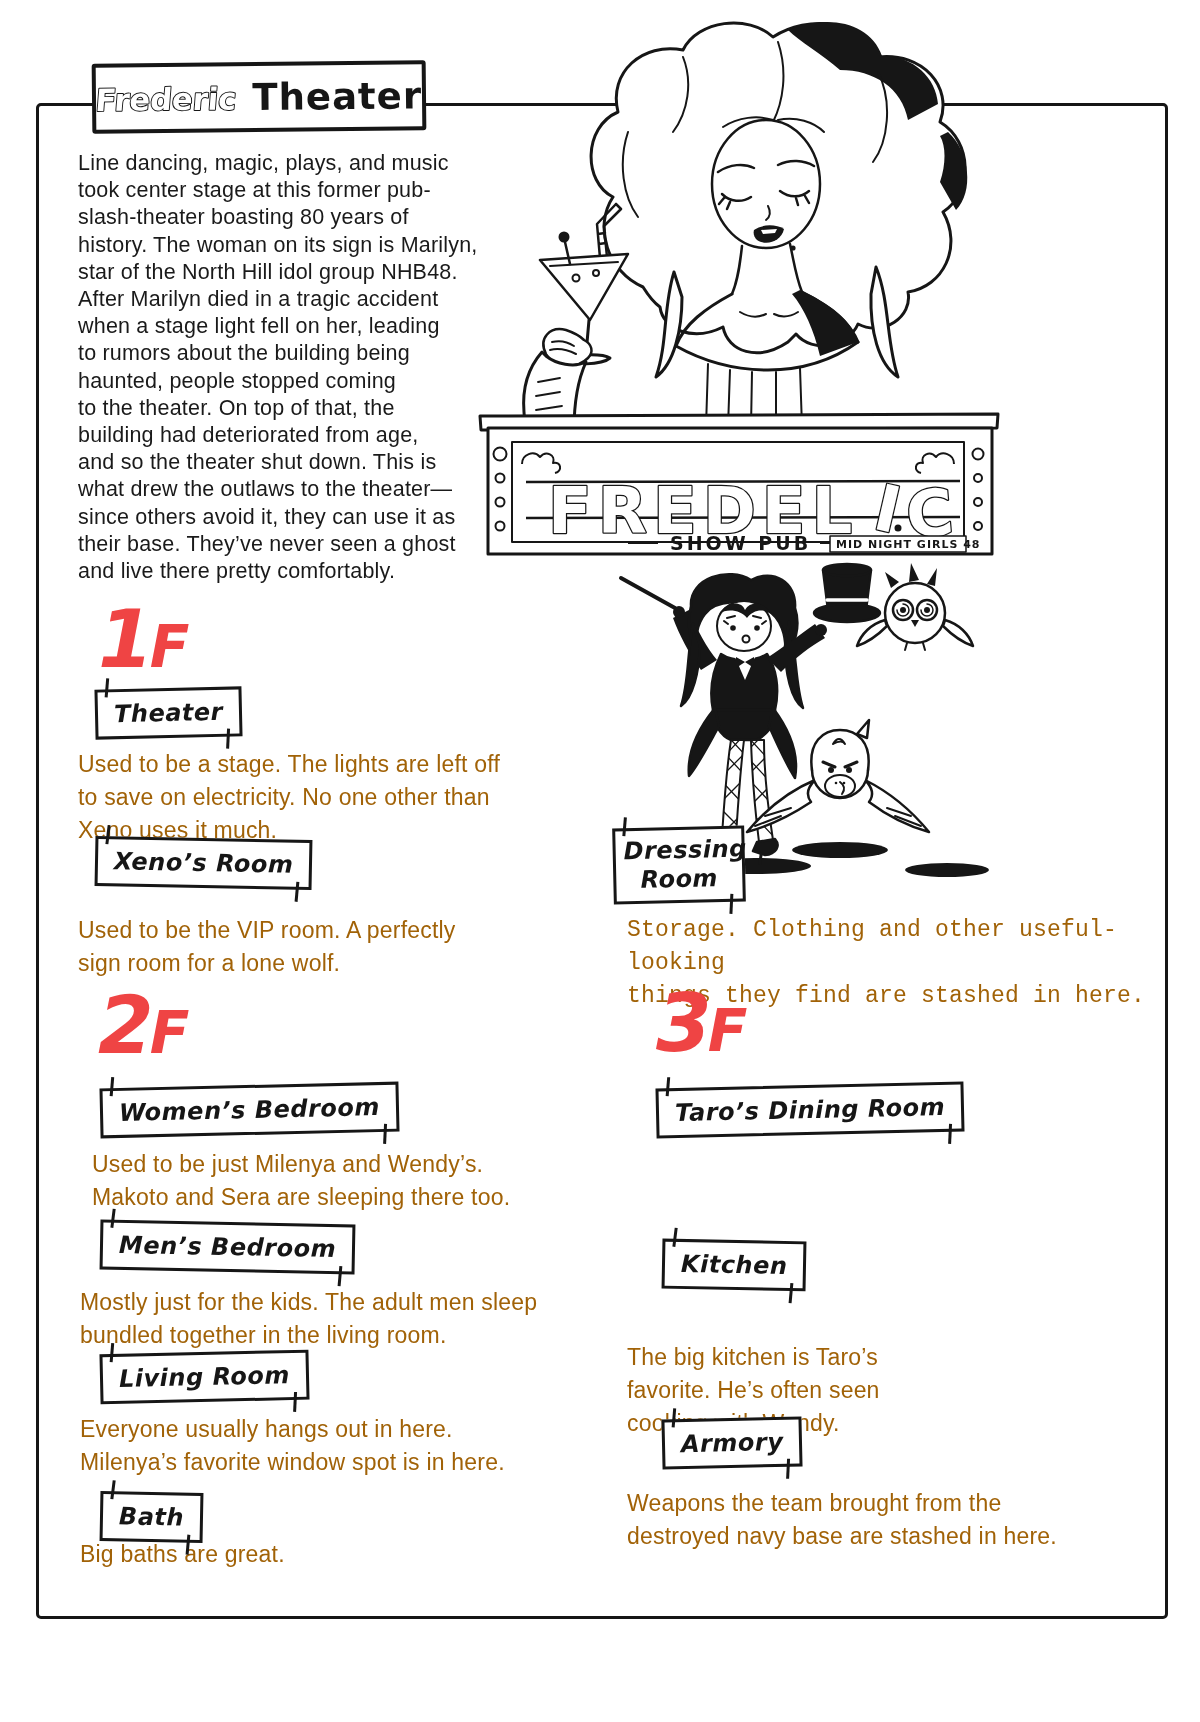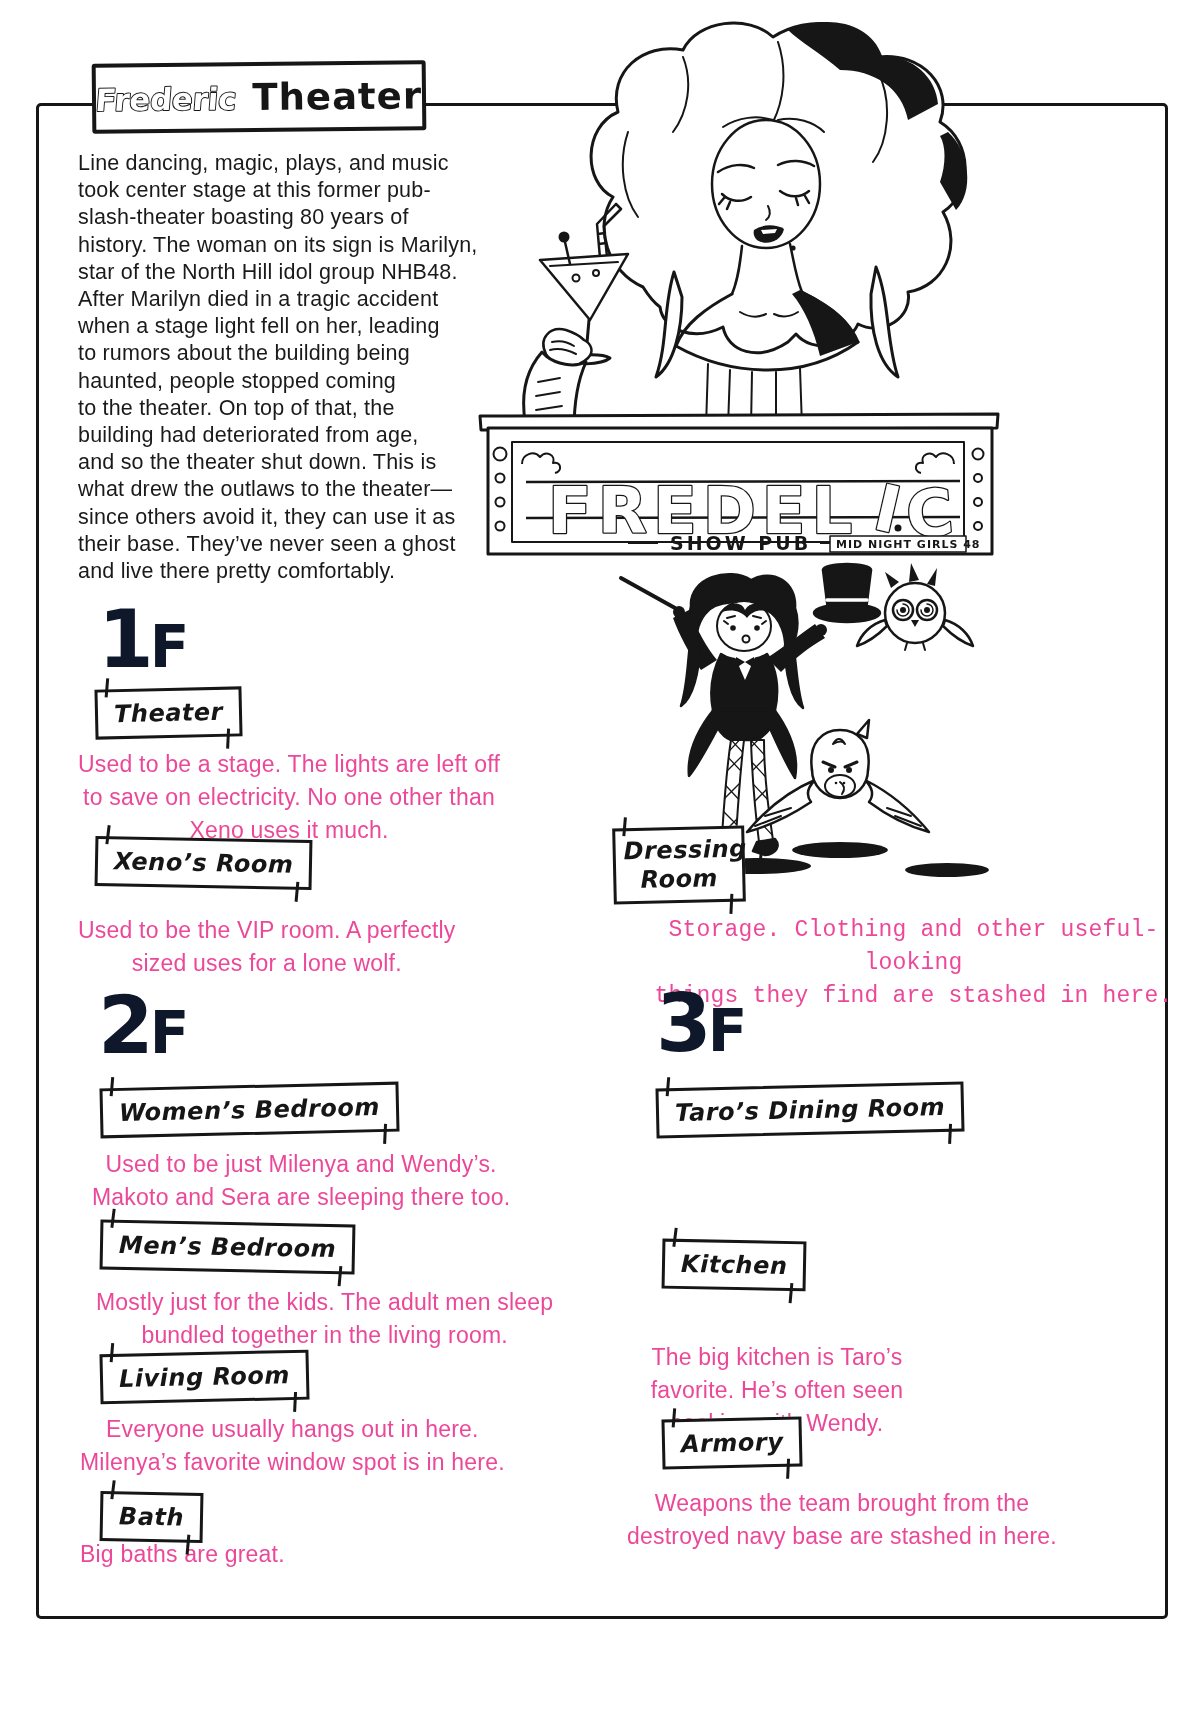--- a/index.html
+++ b/index.html
@@ -20,21 +20,21 @@
   .title-bold {
     font-family:"DejaVu Sans", sans-serif; font-weight:bold; font-size:37px;
     letter-spacing:1px; color:#161616;
   }
   .intro {
     position:absolute; left:78px; top:150px; width:440px; font-size:21.5px;
     line-height:27.2px; white-space:pre-line; letter-spacing:0.2px; z-index:2;
   }
   .floor-label {
     position:absolute; font-family:"DejaVu Sans", sans-serif; font-weight:900;
-    color:#0f172a; line-height:0.9; z-index:2;
+    color:#ef4444; line-height:0.9; z-index:2;font-style:italic;
   }
   .floor-label .num { font-size:80px; letter-spacing:-4px; }
   .floor-label .suffix { font-size:58px; }
   .room-box {
     position:absolute; border:3px solid #161616; background:#fff;
     padding:8px 16px; font-size:24px; font-style:italic; font-weight:bold;
     font-family:"DejaVu Sans", sans-serif; letter-spacing:0.5px; z-index:3;
     color:#161616;
   }
   .room-box::before {
@@ -42,38 +42,38 @@
     background:#161616; transform:rotate(6deg);
   }
   .room-box::after {
     content:""; position:absolute; right:10px; bottom:-15px; width:3px; height:20px;
     background:#161616; transform:rotate(4deg);
   }
   .tilt-l { transform:rotate(-1.3deg); }
   .tilt-r { transform:rotate(1.1deg); }
   .desc {
     position:absolute; font-size:23px; line-height:33px; white-space:pre-line;
-    color:#ec4899; letter-spacing:0.2px; z-index:2;text-align:center;
+    color:#a16207; letter-spacing:0.2px; z-index:2;
   }
   .illus { position:absolute; z-index:2; }
   .box-theater   { left:95px;  top:688px; }
   .box-xeno      { left:95px;  top:838px; }
   .box-dressing  { left:613px; top:827px; width:110px; text-align:center; padding:6px 8px; line-height:1.2; }
   .box-women     { left:100px; top:1085px; }
   .box-men       { left:100px; top:1222px; }
   .box-living    { left:100px; top:1352px; }
   .box-bath      { left:100px; top:1492px; }
   .box-taro      { left:656px; top:1085px; }
   .box-kitchen   { left:662px; top:1240px; }
   .box-armory    { left:662px; top:1418px; }
   .desc-theater  { left:78px;  top:748px; }
   .desc-xeno     { left:78px;  top:914px; }
   .desc-dressing { left:627px; top:914px;font-family:Liberation Mono, monospace; }
   .desc-women    { left:92px;  top:1148px; }
-  .desc-men      { left:96px;  top:1286px; }
+  .desc-men      { left:80px;  top:1286px; }
   .desc-living   { left:80px;  top:1413px; }
   .desc-bath     { left:80px;  top:1538px; }
   .desc-taro     { left:627px; top:1148px; }
   .desc-kitchen  { left:627px; top:1305px; width:300px;margin-top:36px; }
   .desc-armory   { left:627px; top:1487px; }
   .lbl-1f { left:98px;  top:604px; }
   .lbl-2f { left:98px;  top:990px; }
   .lbl-3f { left:656px; top:988px; }
 </style>
 </head>
@@ -262,21 +262,21 @@
     </g>
   </svg>
 
   <div class="floor-label lbl-1f"><span class="num">1</span><span class="suffix">F</span></div>
   <div class="room-box tilt-l box-theater"><span>Theater</span></div>
   <div class="desc desc-theater">Used to be a stage. The lights are left off
 to save on electricity. No one other than
 Xeno uses it much.</div>
   <div class="room-box tilt-r box-xeno"><span>Xeno’s Room</span></div>
   <div class="desc desc-xeno">Used to be the VIP room. A perfectly
-sized uses for a lone wolf.</div>
+sign room for a lone wolf.</div>
   <div class="room-box tilt-l box-dressing"><span>Dressing Room</span></div>
   <div class="desc desc-dressing">Storage. Clothing and other useful-looking
 things they find are stashed in here.</div>
 
   <div class="floor-label lbl-2f"><span class="num">2</span><span class="suffix">F</span></div>
   <div class="room-box tilt-l box-women"><span>Women’s Bedroom</span></div>
   <div class="desc desc-women">Used to be just Milenya and Wendy’s.
 Makoto and Sera are sleeping there too.</div>
   <div class="room-box tilt-r box-men"><span>Men’s Bedroom</span></div>
   <div class="desc desc-men">Mostly just for the kids. The adult men sleep

